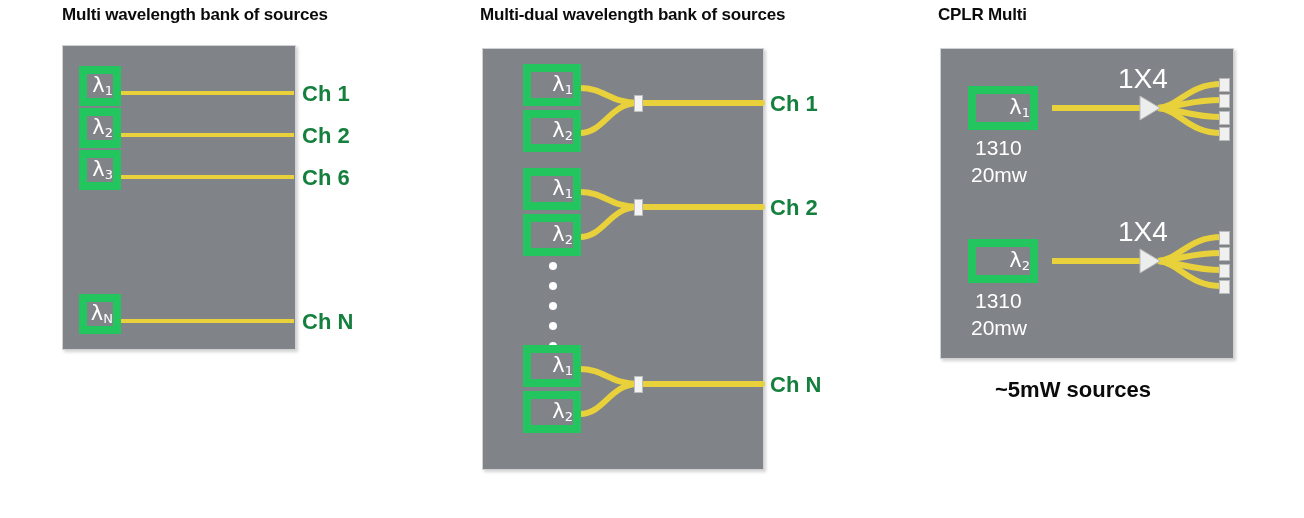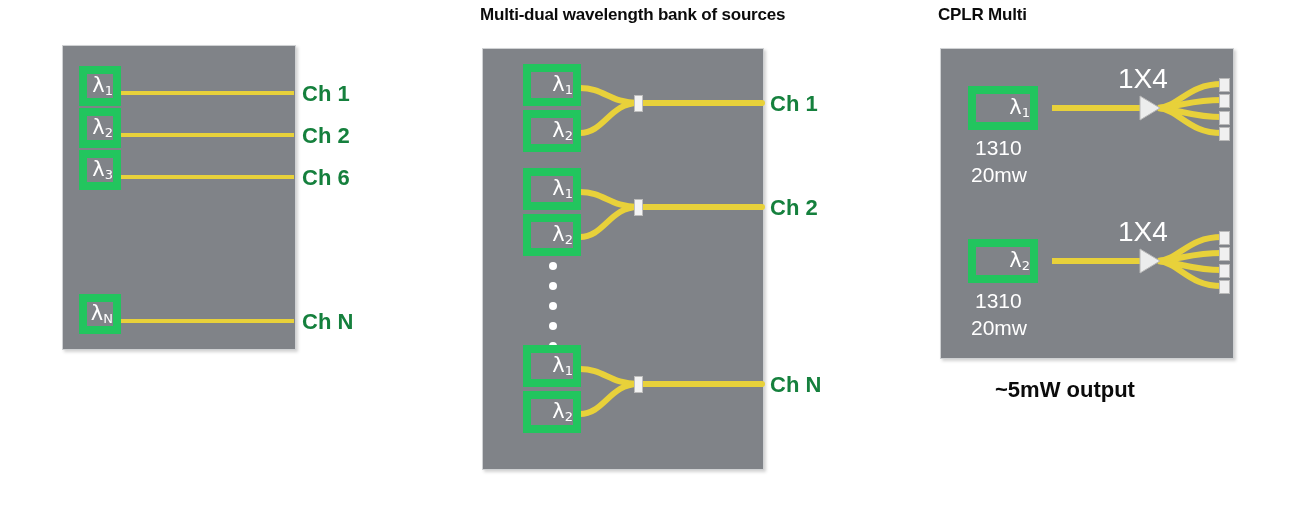--- a/index.html
+++ b/index.html
@@ -109,20 +109,21 @@
     font-weight: bold;
     font-size: 22px;
     white-space: nowrap;
   }
 </style>
 </head>
 <body>
 
 <div class="stage">
 
+  <div class="panel-title" style="left:62px; top:5px;">Multi wavelength bank of sources</div>
 
   <div class="panel" style="left:62px; top:45px; width:232px; height:303px;"></div>
 
   <svg class="svg-layer" viewBox="0 0 1304 518">
     <g stroke="#E8D13A" stroke-width="4" fill="none" stroke-linecap="butt">
       <line x1="118" y1="93" x2="294" y2="93"></line>
       <line x1="118" y1="135" x2="294" y2="135"></line>
       <line x1="118" y1="177" x2="294" y2="177"></line>
       <line x1="118" y1="321" x2="294" y2="321"></line>
     </g>
@@ -245,15 +246,15 @@
   </div>
   <div class="spec-txt" style="left:975px; top:289px;">1310</div>
   <div class="spec-txt" style="left:971px; top:316px;">20mw</div>
   <div class="splitter-label" style="left:1118px; top:216px;">1X4</div>
 
   <div class="connector" style="left:1219px; top:231px; width:11px; height:14px;"></div>
   <div class="connector" style="left:1219px; top:247px; width:11px; height:14px;"></div>
   <div class="connector" style="left:1219px; top:264px; width:11px; height:14px;"></div>
   <div class="connector" style="left:1219px; top:280px; width:11px; height:14px;"></div>
 
-  <div class="footnote" style="left:995px; top:377px;">~5mW output</div>
+  <div class="footnote" style="left:995px; top:377px;">~5mW sources</div>
 
 </div>
 
 </body></html>

